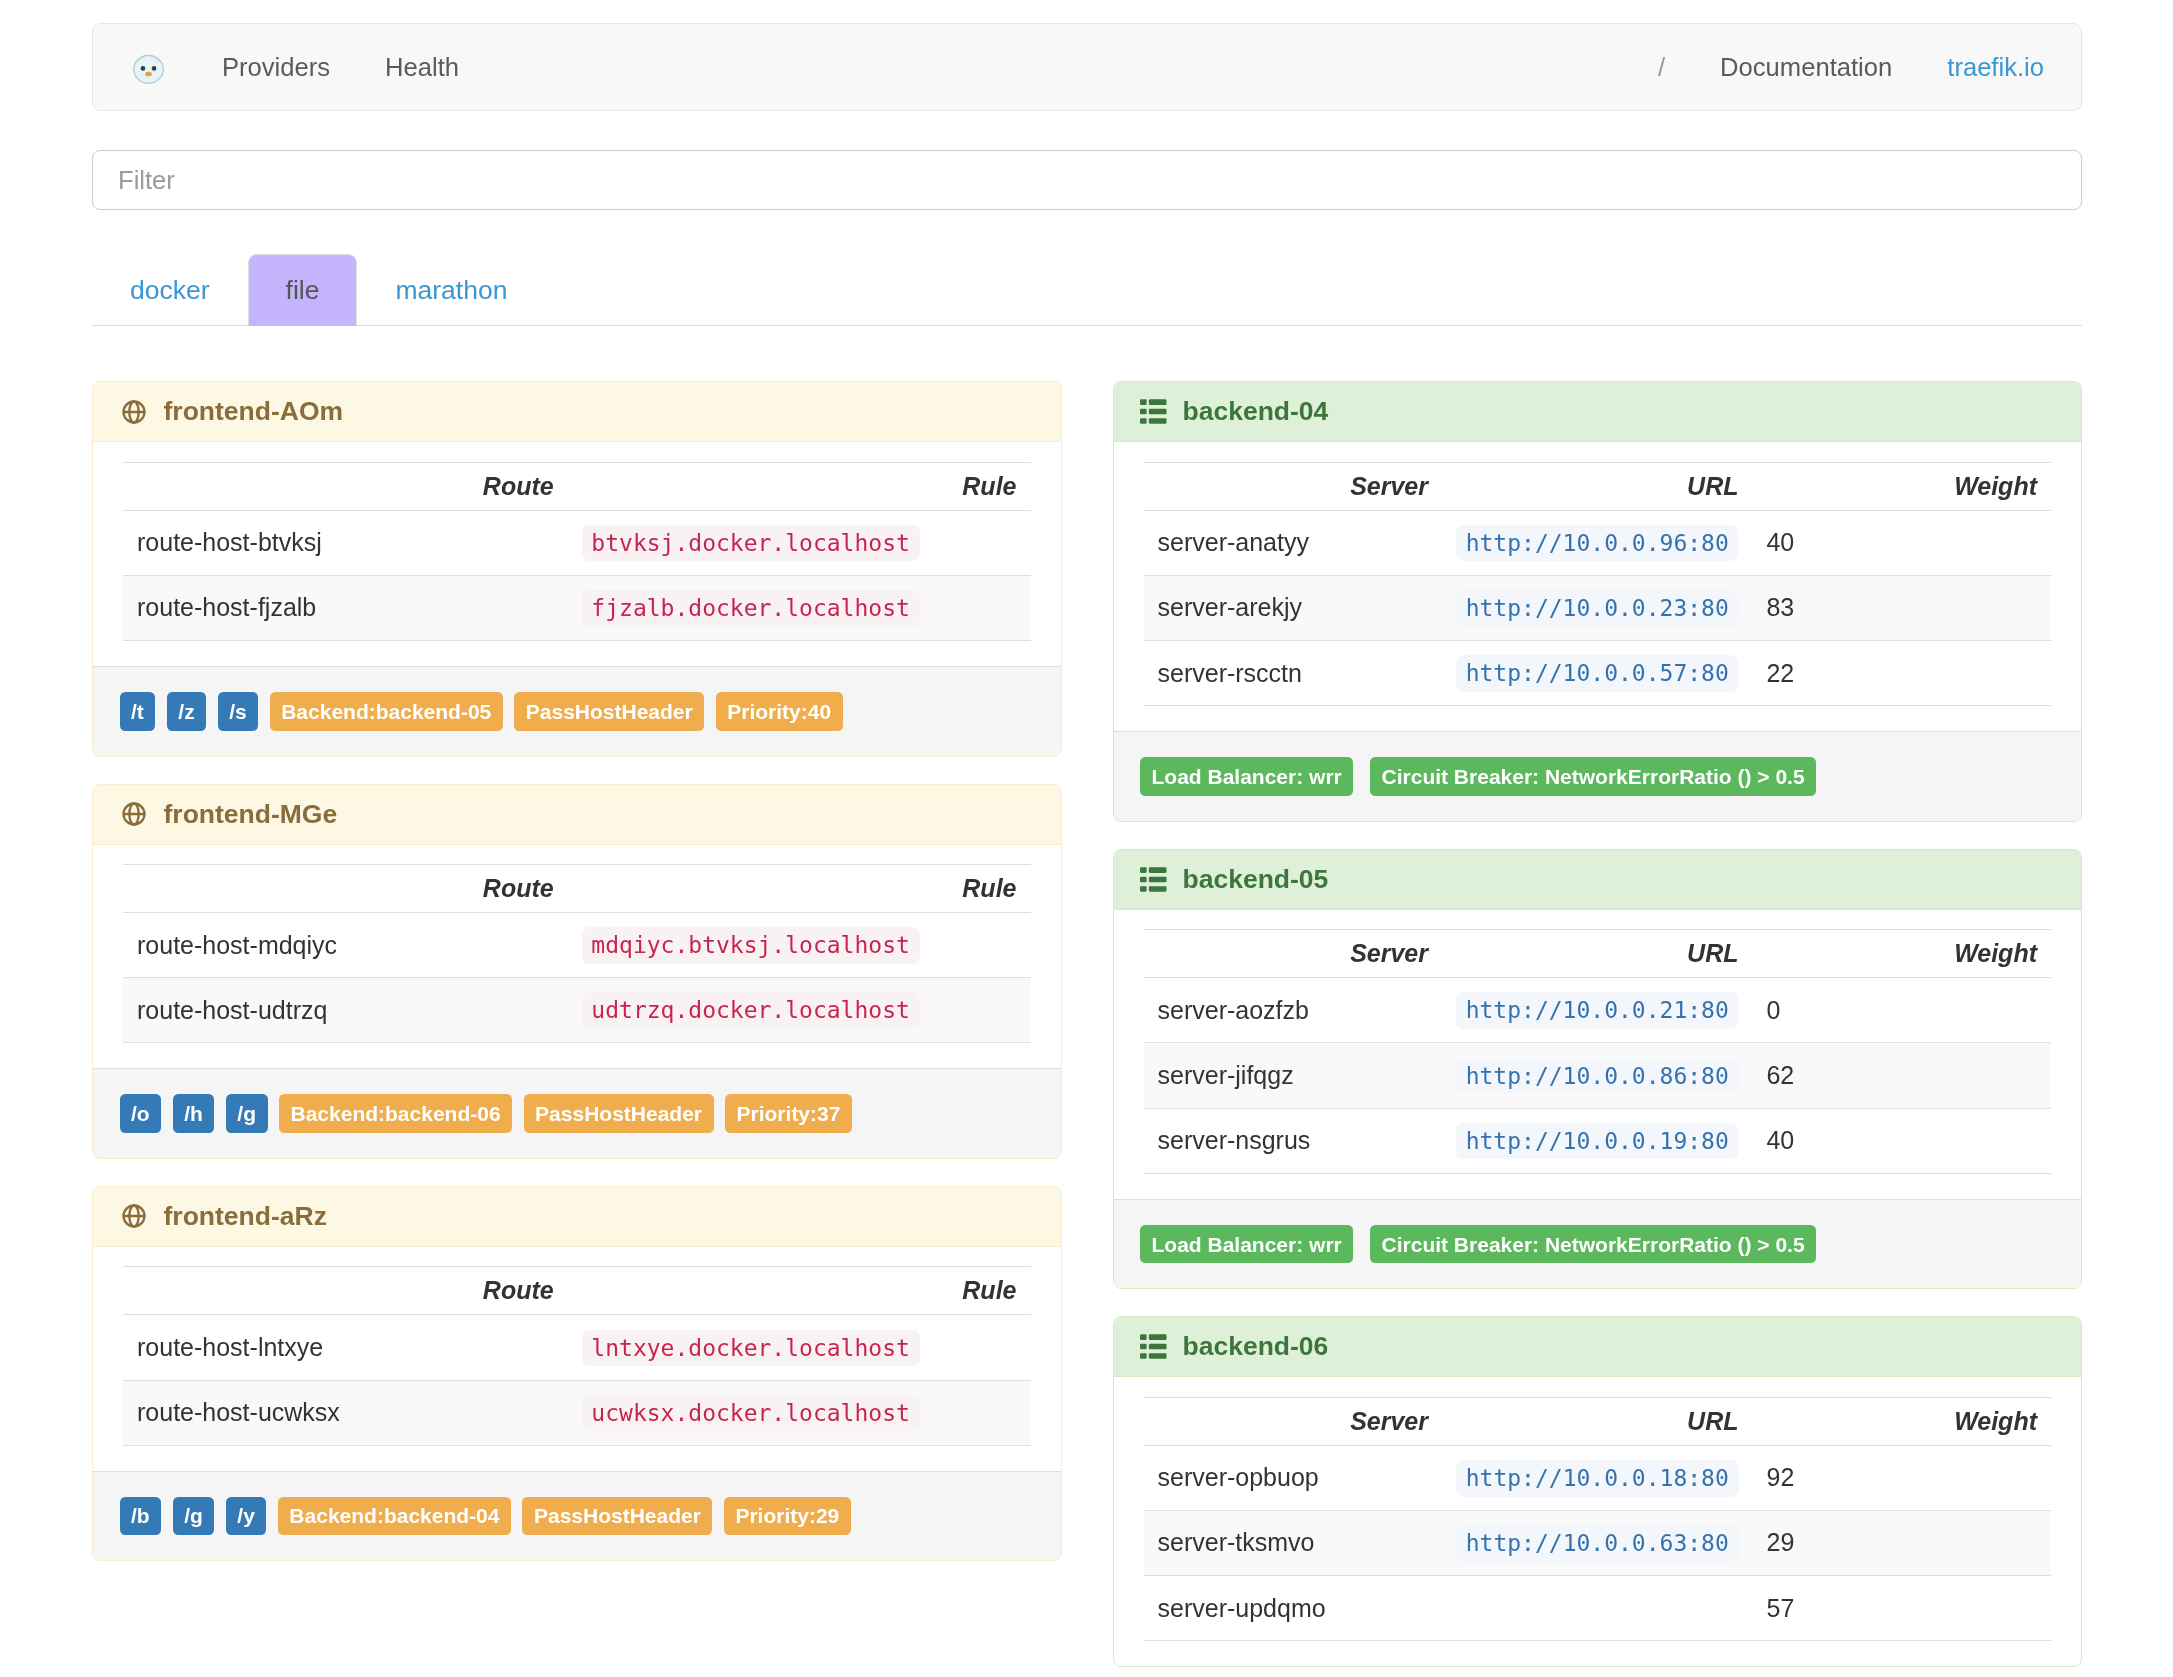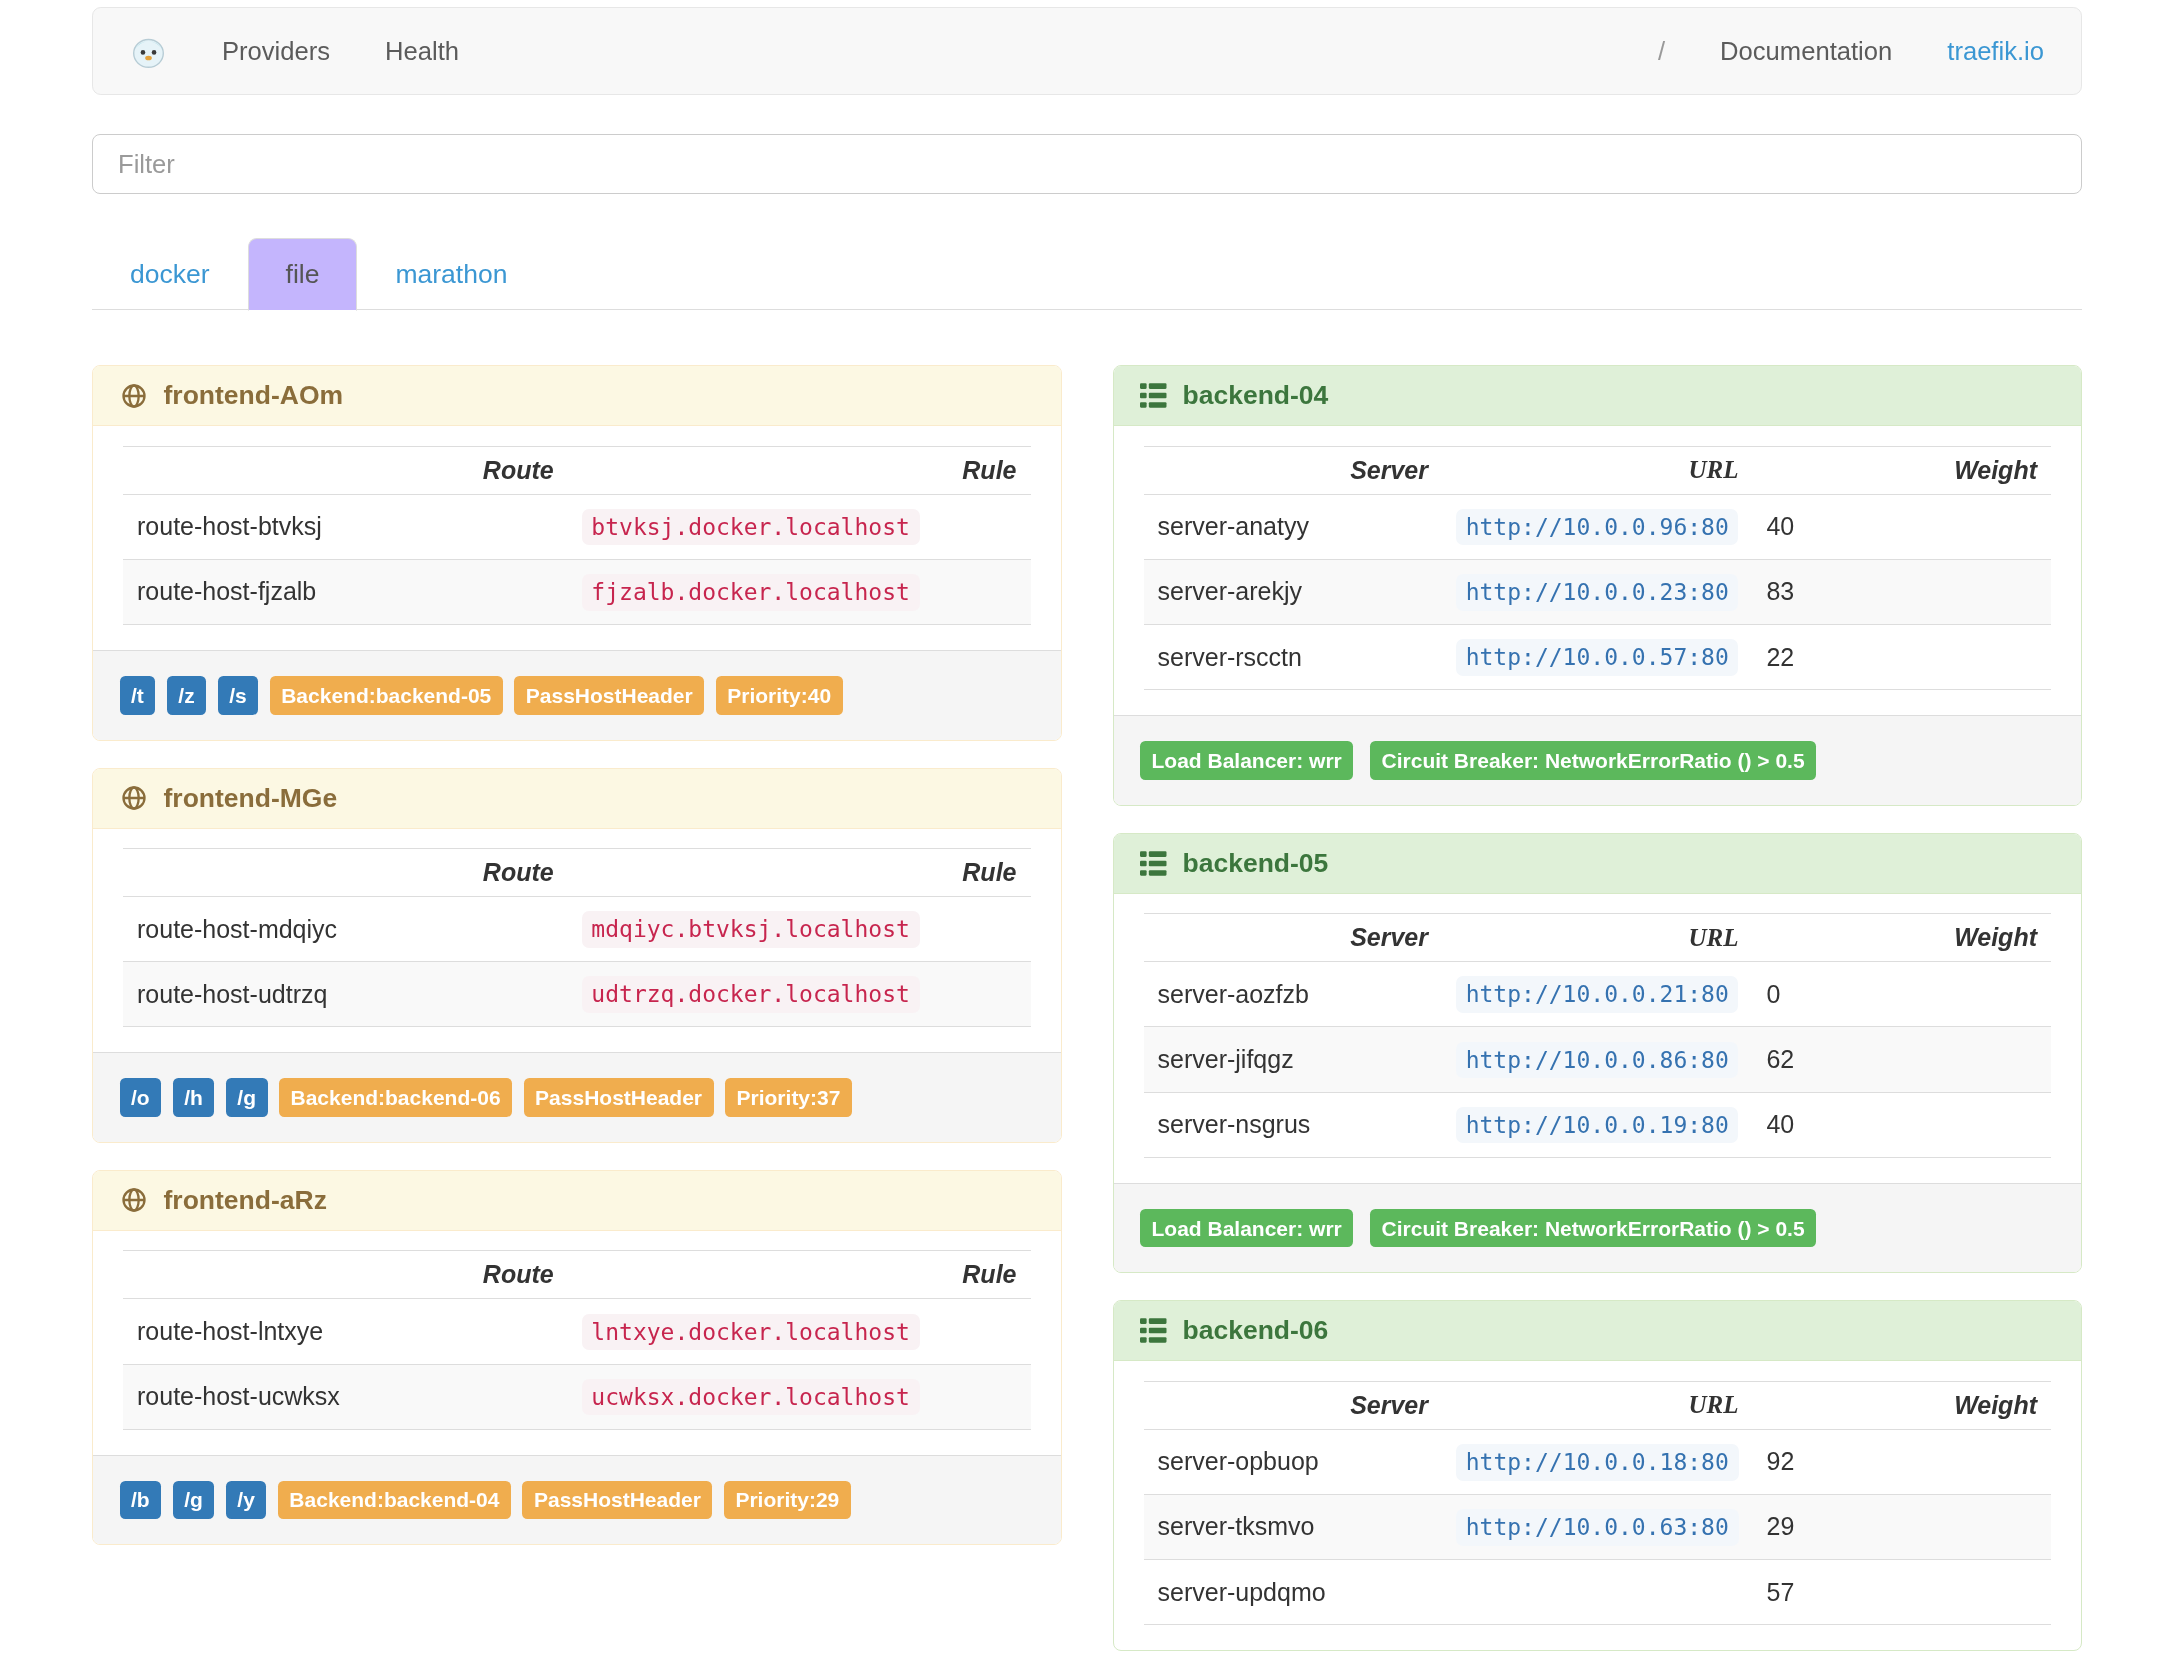--- a/index.html
+++ b/index.html
@@ -7,21 +7,21 @@
   body {
     width: 2174px; height: 1678px; overflow: hidden;
     background: #fff; color: #333;
     font-family: "Liberation Sans", sans-serif;
     font-size: 25px;
   }
   .container { padding: 0 92px; }
 
   
   .navbar {
-    margin-top: 7px; height: 88px;
+    margin-top: 23px; height: 88px;
     background: #f8f8f8; border: 1.8px solid #e7e7e7; border-radius: 8.8px;
     display: flex; align-items: center; justify-content: space-between;
     padding: 0 37px;
   }
   .nav-group { display: flex; align-items: center; gap: 55px; }
   .nav-link { color: #5b5b5b; text-decoration: none; font-size: 25.6px; cursor: pointer; }
   .nav-link.blue { color: #3b97d3; }
   .nav-sep { color: #999; font-size: 25.6px; }
   .logo { display: flex; align-items: center; }
 
@@ -67,21 +67,21 @@
   thead tr { border-top: 1.8px solid #ddd; border-bottom: 1.8px solid #ddd; }
   th {
     text-align: right; font-style: italic; font-weight: 600;
     padding: 9px 14px; color: #333;
   }
   td { padding: 17.6px 14px; vertical-align: middle; }
   tbody tr { border-bottom: 1.8px solid #ddd; }
   tbody tr:nth-child(even) { background: #f9f9f9; }
   .routes-table th:first-child { width: 49%; }
   .servers-table th:nth-child(1) { width: 33%; }
-  .servers-table th:nth-child(2) { width: 34%; font-family: Liberation Serif, serif; }
+  .servers-table th:nth-child(2) { width: 34%; }
   .servers-table th:nth-child(3) { width: 33%; }
 
   code {
     font-family: "DejaVu Sans Mono", "Liberation Mono", monospace;
     font-size: 23px; padding: 5.3px 9.7px; border-radius: 7px; white-space: nowrap;
   }
   .rule-code { color: #c7254e; background: #f9f2f4; }
   .url-code  { color: #3572b0; background: #f3f7fb; }
 
   .panel-footer {

